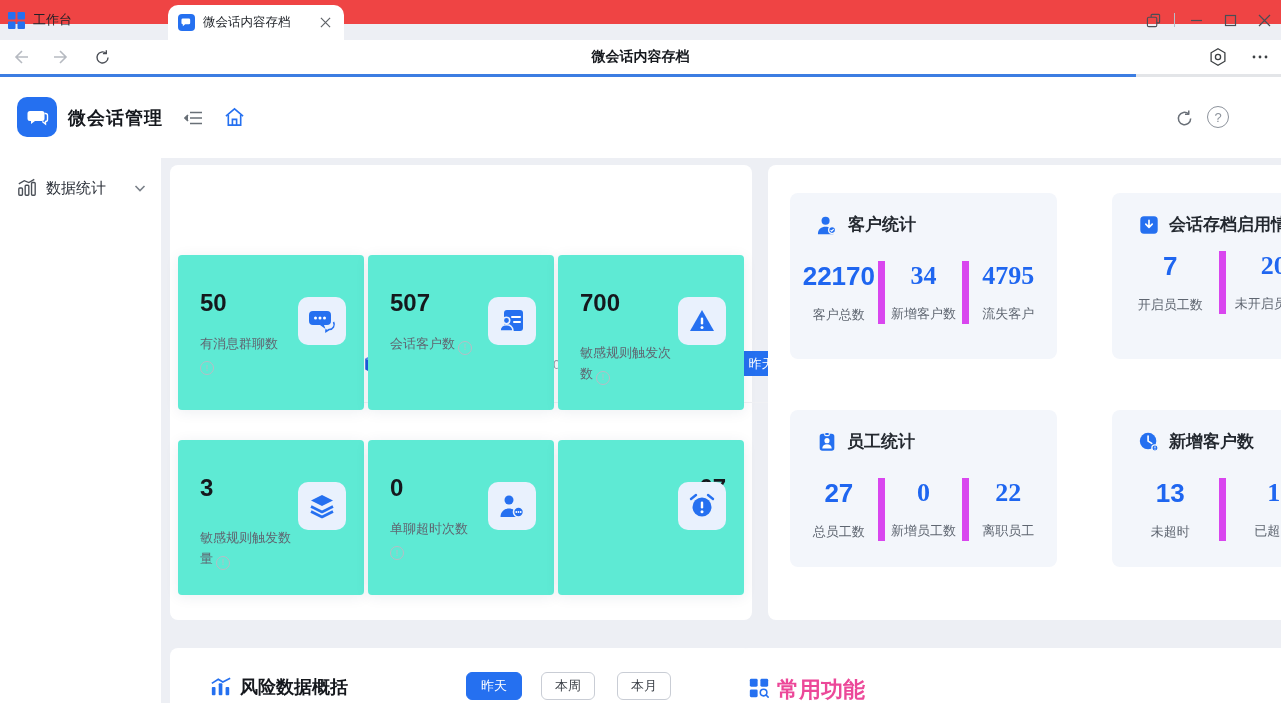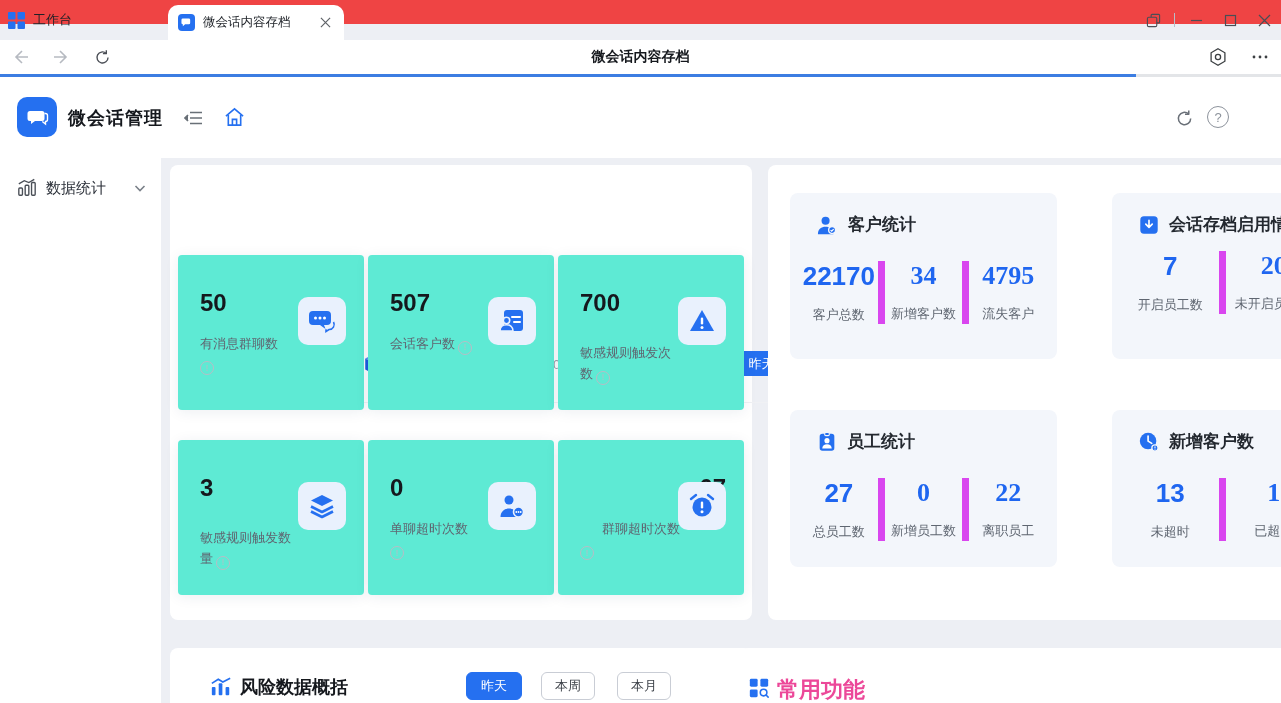--- a/index.html
+++ b/index.html
@@ -312,21 +312,20 @@
         <path d="M2.5 25c0-5.5 4-8.5 8.5-8.5s8.5 3 8.5 8.5z" fill="#2570f0"></path>
         <circle cx="20.5" cy="20" r="5" fill="#2570f0" stroke="#e9f1fd" stroke-width="1.6"></circle>
         <circle cx="18.3" cy="20" r="0.9" fill="#fff"></circle>
           <circle cx="20.5" cy="20" r="0.9" fill="#fff"></circle>
           <circle cx="22.7" cy="20" r="0.9" fill="#fff"></circle>
       </svg>
     </div>
   </div>
   <div class="stat-card info-block" style="left:388px; top:275px;text-align:right;">
     <div class="stat-value">67</div>
-    <div class="stat-label"><span>群聊超时次数</span><span class="info-icon"></span></div>
     <div class="stat-iconbox">
       <svg width="28" height="28" viewBox="0 0 28 28">
         <path d="M3 7L8 3M25 7l-5-4" stroke="#2570f0" stroke-width="2.4" stroke-linecap="round"></path>
         <circle cx="14" cy="15" r="9.5" fill="#2570f0"></circle>
         <rect x="12.8" y="9.5" width="2.4" height="7" rx="1.2" fill="#fff"></rect>
         <circle cx="14" cy="19.8" r="1.5" fill="#fff"></circle>
       </svg>
     </div>
   </div>
 </div>

